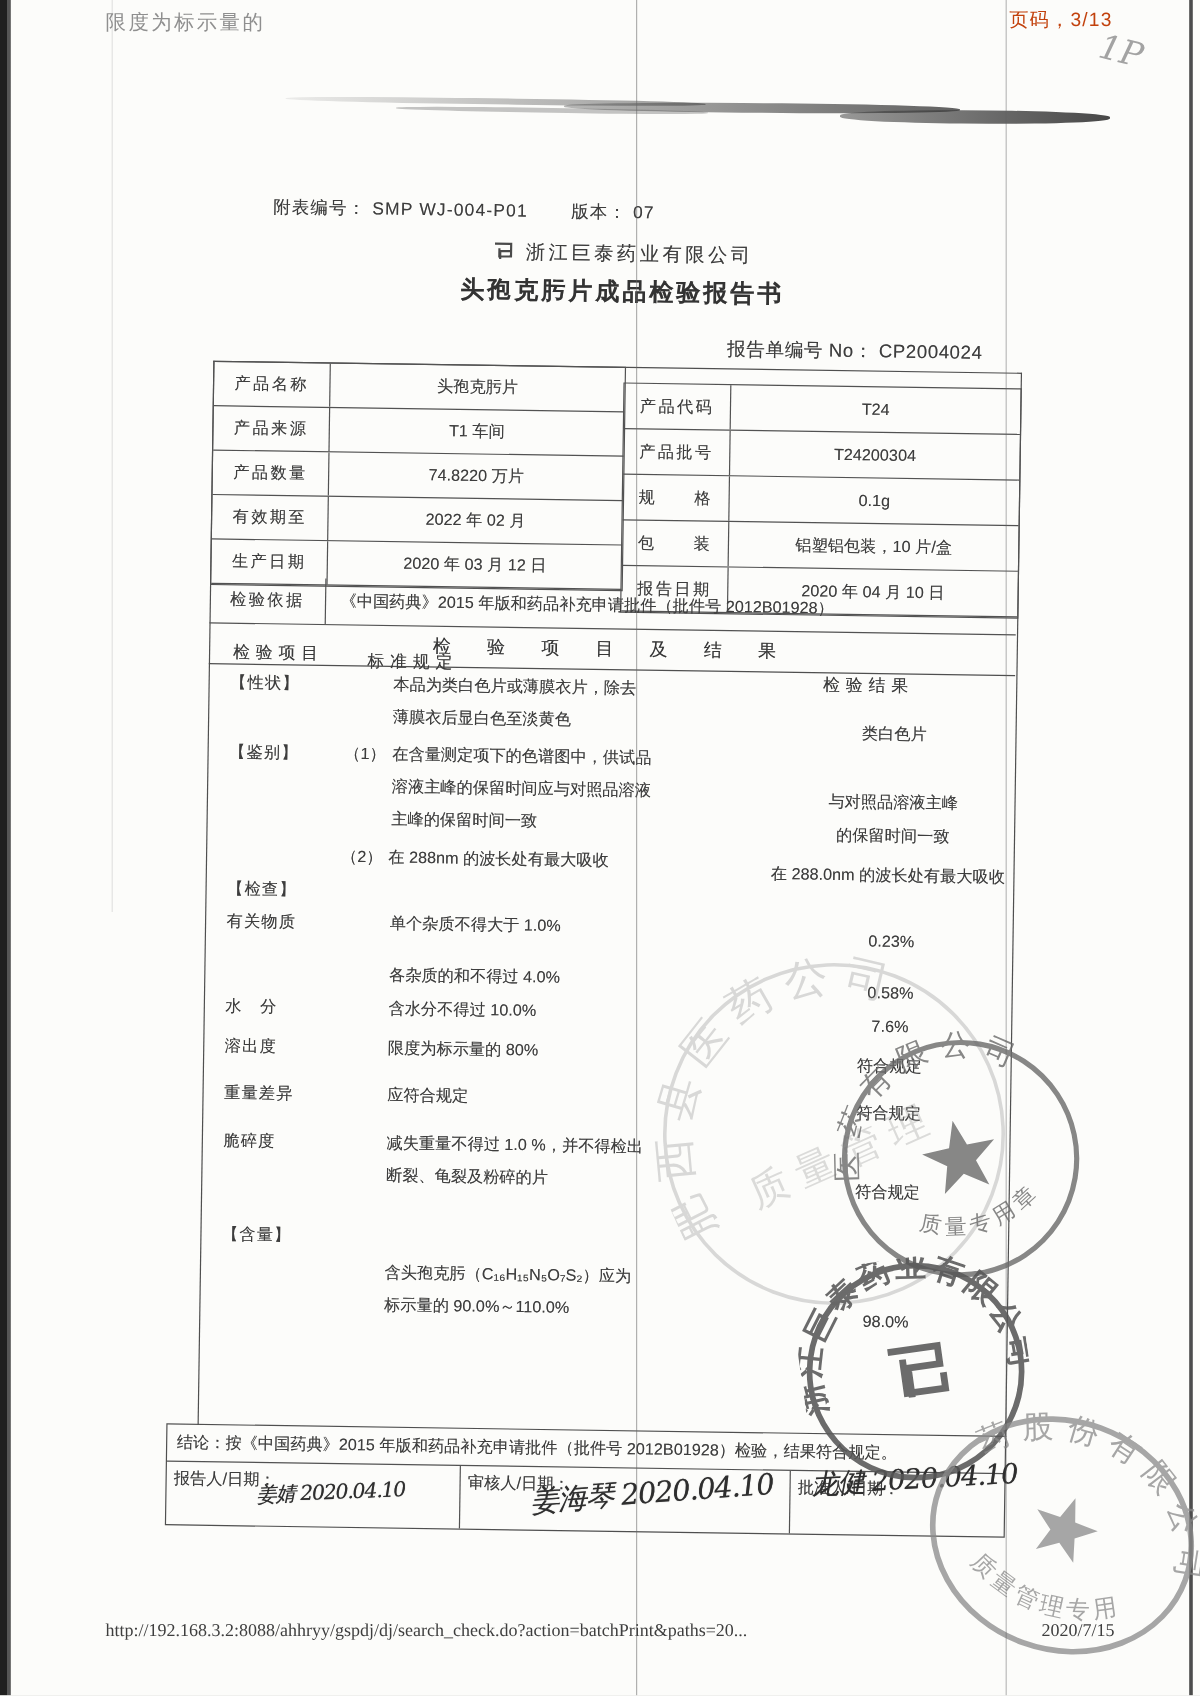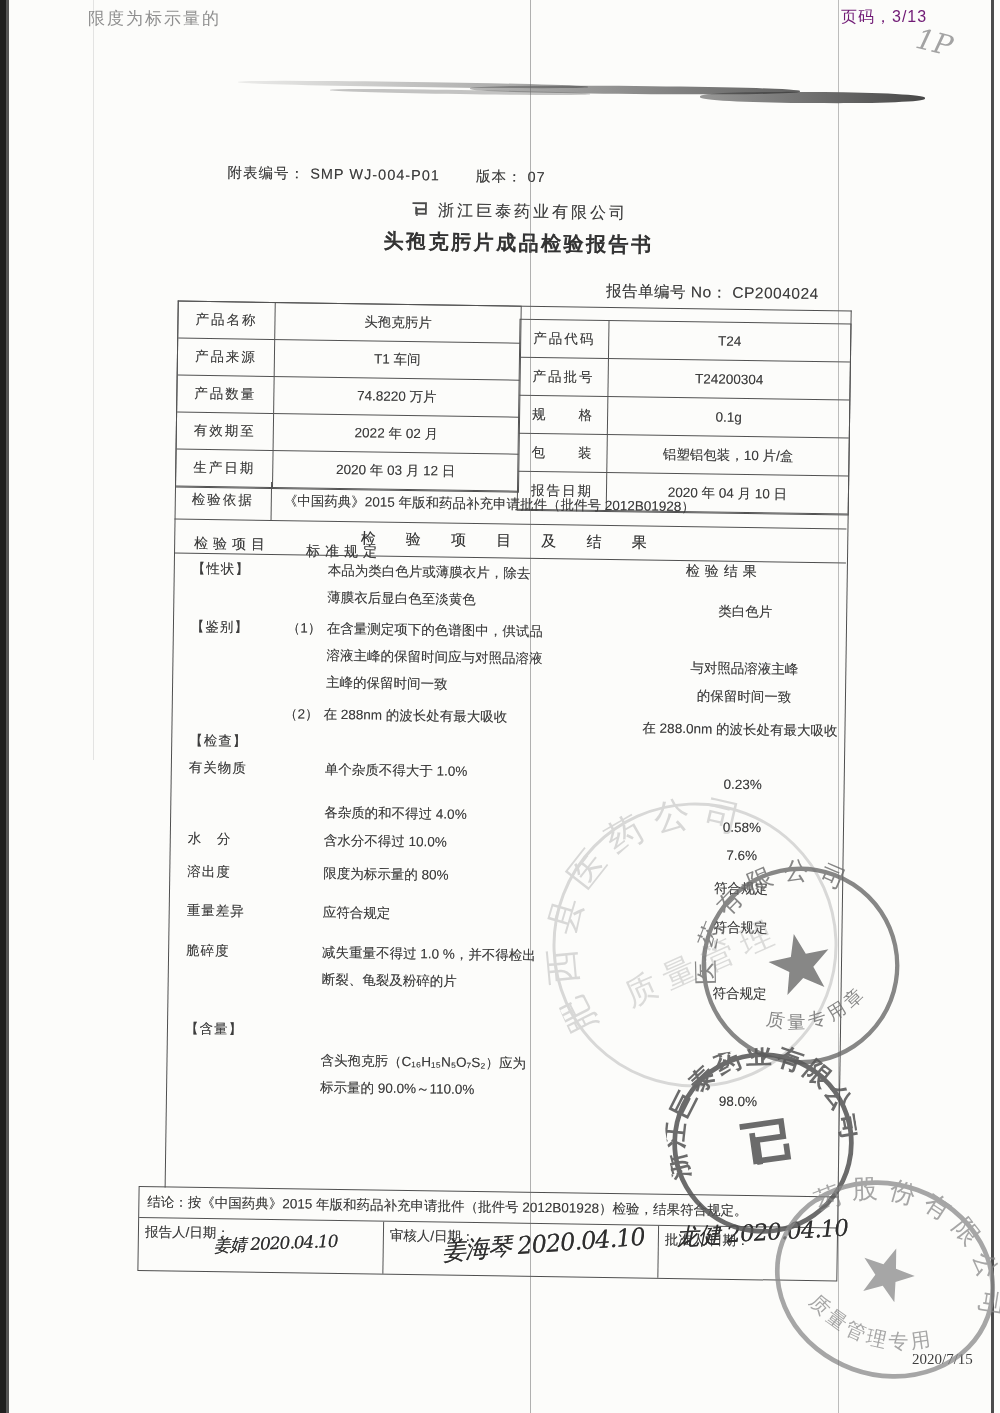--- a/index.html
+++ b/index.html
@@ -1,25 +1,25 @@
 <!DOCTYPE html>
 <html><head>
 <meta charset="utf-8">
 <style>
   html,body{margin:0;padding:0;background:#e8e8e6;}
   .page{position:relative;width:1000px;height:1413px;background:#fcfcfa;overflow:hidden;
         font-family:"Liberation Sans",sans-serif;color:#404040;}
   .abs{position:absolute;}
   
   .app-title{left:88px;top:7px;font-size:17px;color:#8f8f8f;letter-spacing:2px;}
-  .page-num{left:841px;top:7px;font-size:16px;color:#701a75;letter-spacing:1px;}
+  .page-num{left:841px;top:7px;font-size:16px;color:#c2410c;letter-spacing:1px;}
   .hand-mark{left:916px;top:26px;font-size:28px;color:#a3a3a3;font-family:"DejaVu Serif",serif;
              font-style:italic;transform:rotate(14deg);}
   .footer-url{left:88px;top:1351px;font-size:15px;color:#3e3e3e;font-family:"Liberation Serif",serif;}
-  .footer-date{left:912px;top:1351px;font-size:15px;color:#3e3e3e;font-family:"Liberation Serif",serif;}
+  .footer-date{left:868px;top:1351px;font-size:15px;color:#3e3e3e;font-family:"Liberation Serif",serif;}
   
   .edge-left{left:0;top:0;width:9px;height:1413px;background:linear-gradient(90deg,#1f1f1f 0 6px,#555 6px 9px);z-index:5;}
   .edge-right{left:991px;top:0;width:3px;height:1413px;background:#4c4c4c;z-index:5;}
   .fold1{left:530px;top:0;width:1px;height:1413px;background:rgba(100,100,100,.5);z-index:30;}
   .fold2{left:838px;top:0;width:1px;height:1413px;background:rgba(100,100,100,.42);z-index:30;}
   .fold3{left:93px;top:0;width:1px;height:760px;background:rgba(140,140,140,.22);z-index:30;}
   .smudge{z-index:6;border-radius:45%;}
   .sm1{left:238px;top:82px;width:350px;height:5px;background:linear-gradient(90deg,rgba(90,90,90,.1),rgba(70,70,70,.55));transform:rotate(.8deg);}
   .sm2{left:470px;top:86px;width:330px;height:8px;background:linear-gradient(90deg,rgba(80,80,80,.4),rgba(45,45,45,.75));transform:rotate(.5deg);}
   .sm3{left:700px;top:92px;width:225px;height:11px;background:linear-gradient(90deg,rgba(70,70,70,.55),rgba(40,40,40,.85));transform:rotate(.4deg);}
@@ -339,14 +339,15 @@
     <text font-size="22" letter-spacing="8" fill="#8a8a8a"><textPath href="#arcQ" startOffset="60">药股份有限公司</textPath></text>
     <polygon fill="#8a8a8a" transform="translate(100,96) scale(.8) translate(-100,-100)" points="100,70 107.1,90.3 128.5,90.7 111.4,103.7 117.6,124.3 100,112 82.4,124.3 88.6,103.7 71.5,90.7 92.9,90.3"></polygon>
     <path id="arcQb" d="M 42 138 Q 100 174 158 138" fill="none"></path>
     <text font-size="17" letter-spacing="3" fill="#8a8a8a"><textPath href="#arcQb" startOffset="4">质量管理专用章</textPath></text>
   </svg>
 
   <div class="abs fold1"></div>
   <div class="abs fold2"></div>
   <div class="abs fold3"></div>
 
+  <div class="abs footer-url">http://192.168.3.2:8088/ahhryy/gspdj/dj/search_check.do?action=batchPrint&amp;paths=20...</div>
   <div class="abs footer-date">2020/7/15</div>
 </div>
 
 </body></html>

